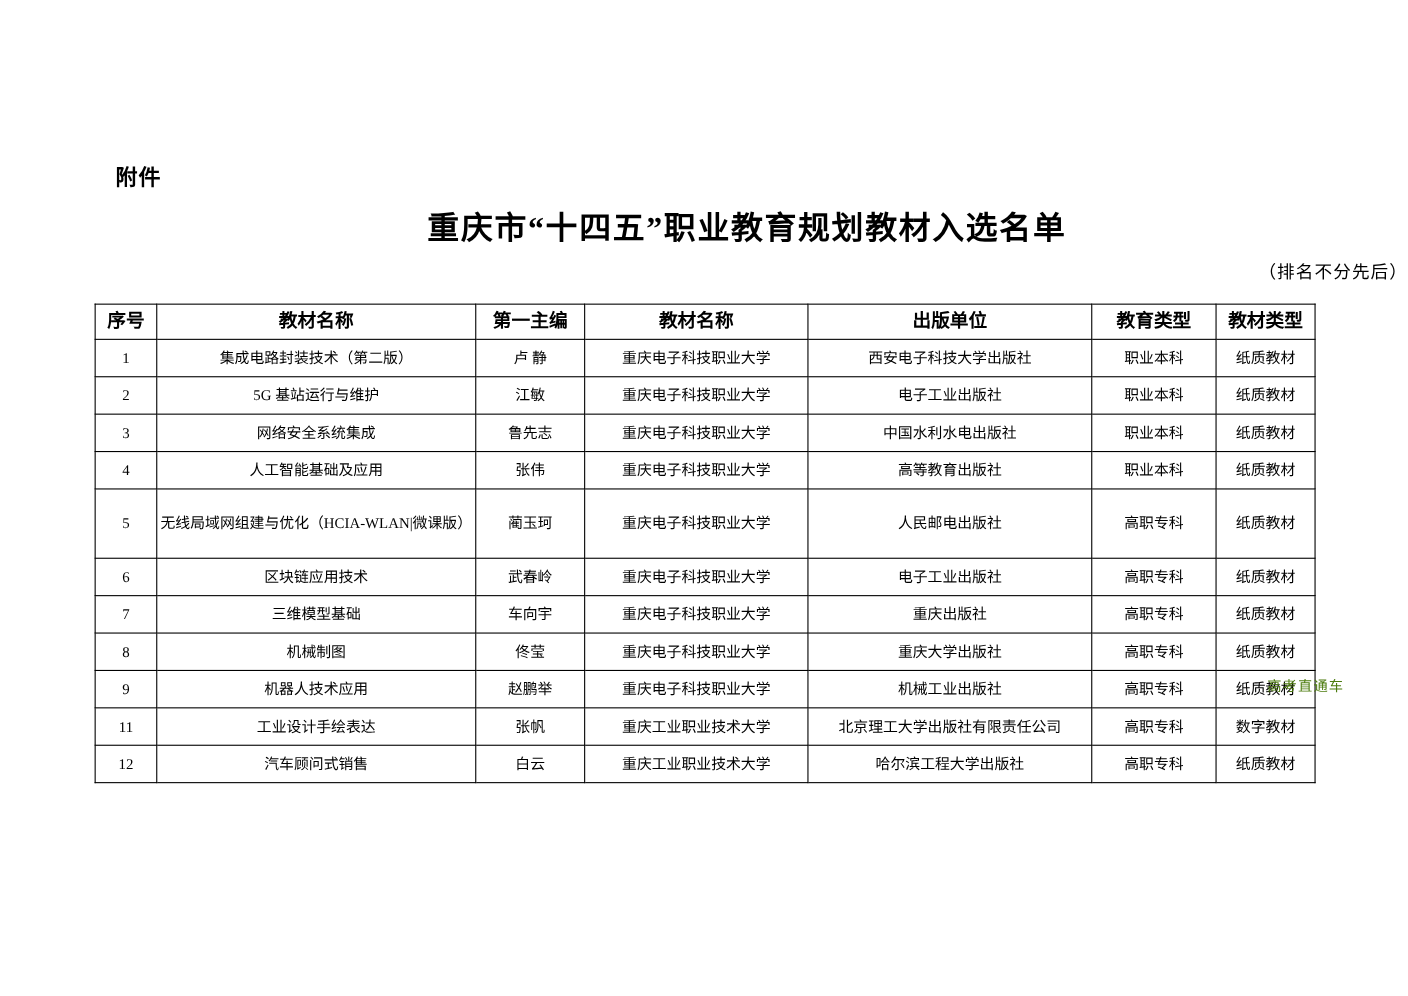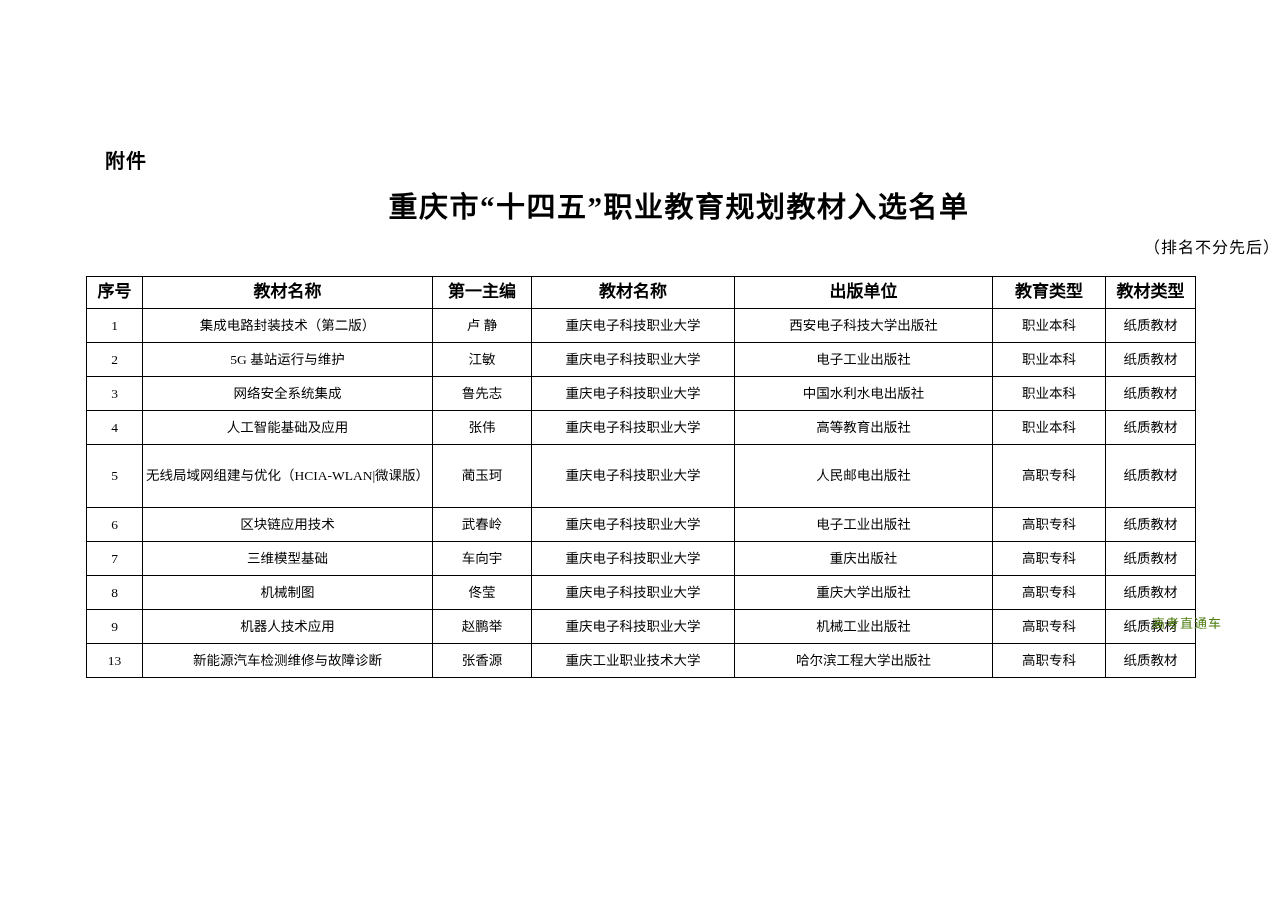--- a/index.html
+++ b/index.html
@@ -215,23 +215,32 @@
           <tr>
             <td>9</td>
             <td class="name-cell">机器人技术应用</td>
             <td>赵鹏举</td>
             <td>重庆电子科技职业大学</td>
             <td>机械工业出版社</td>
             <td>高职专科</td>
             <td>纸质教材</td>
           </tr>
           <tr>
-            <td>13</td>
-            <td class="name-cell">新能源汽车检测维修与故障诊断</td>
-            <td>张香源</td>
+            <td>11</td>
+            <td class="name-cell">工业设计手绘表达</td>
+            <td>张帆</td>
+            <td>重庆工业职业技术大学</td>
+            <td>北京理工大学出版社有限责任公司</td>
+            <td>高职专科</td>
+            <td>数字教材</td>
+          </tr>
+          <tr>
+            <td>12</td>
+            <td class="name-cell">汽车顾问式销售</td>
+            <td>白云</td>
             <td>重庆工业职业技术大学</td>
             <td>哈尔滨工程大学出版社</td>
             <td>高职专科</td>
             <td>纸质教材</td>
           </tr>
         </tbody>
     </table>
   </div>
 
   <div class="watermark">高考直通车</div>

